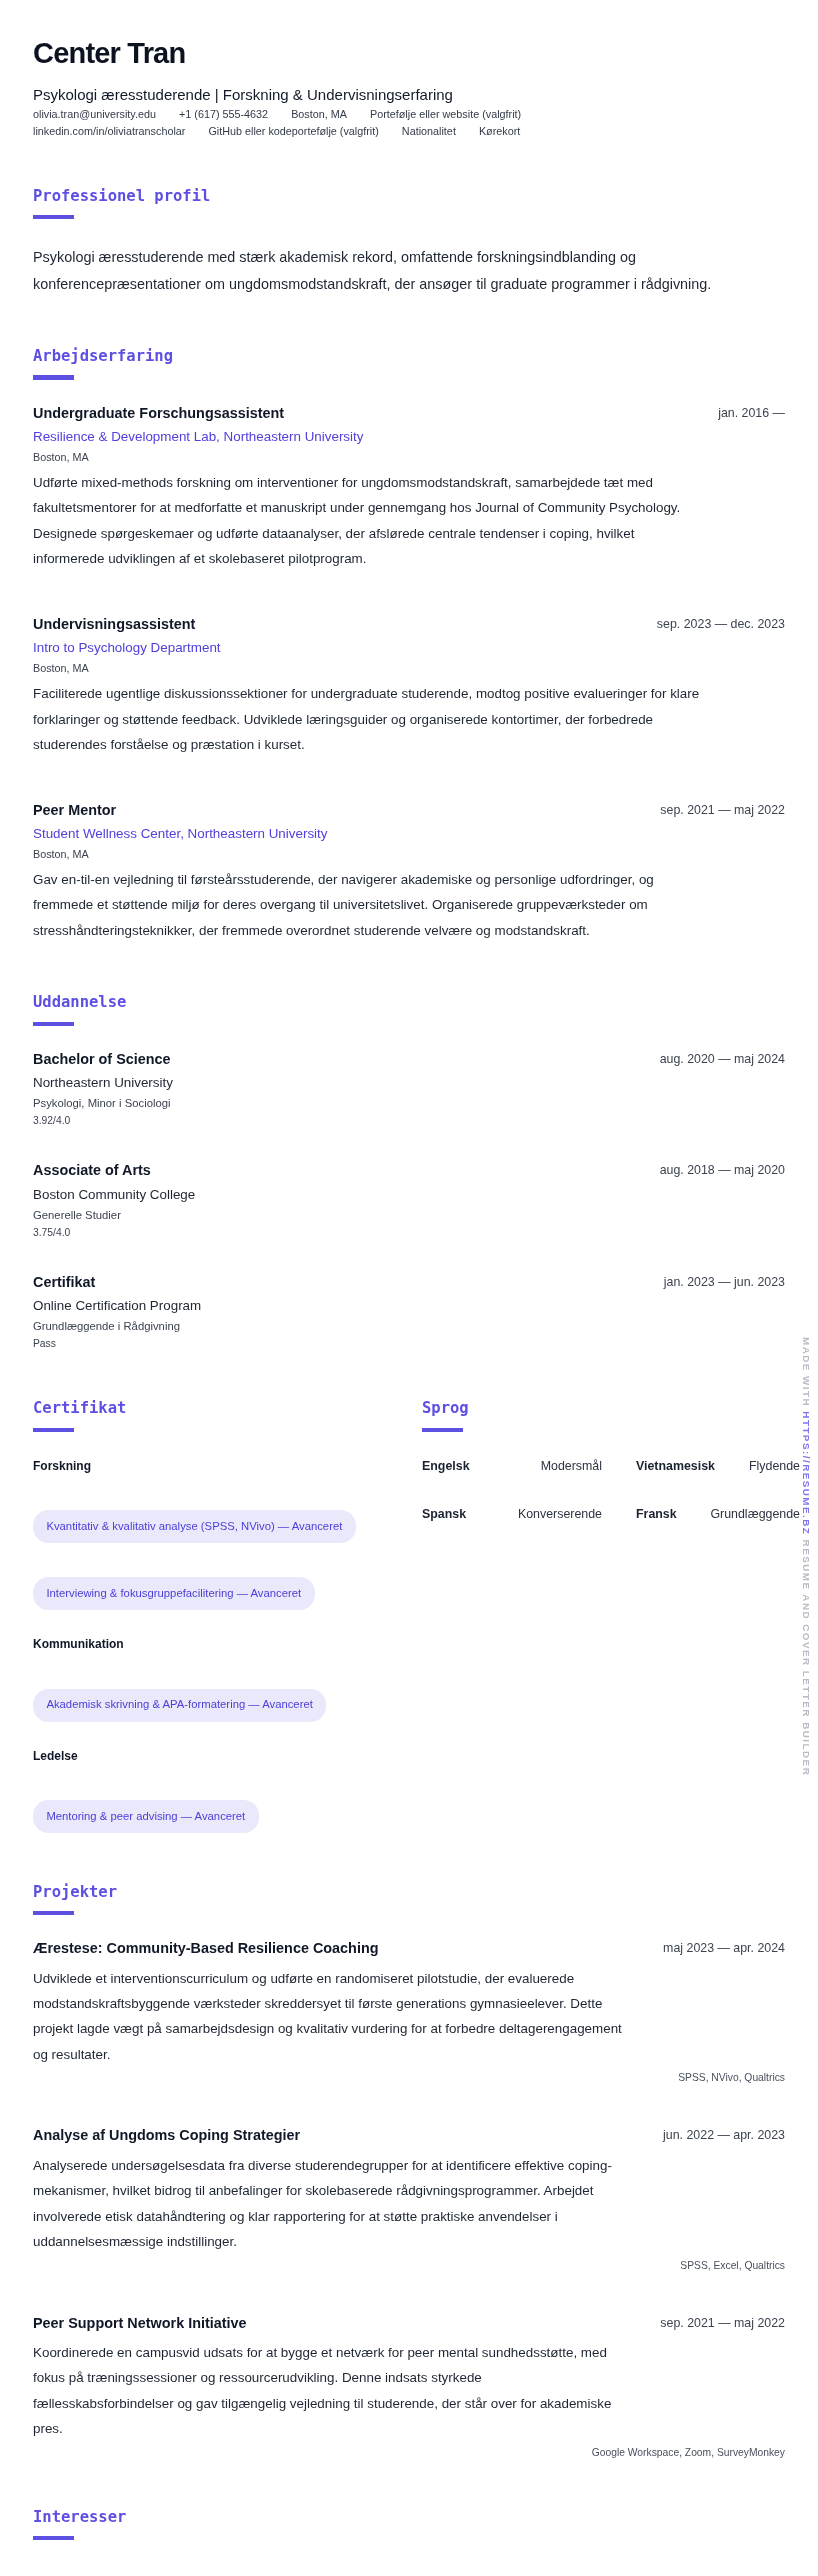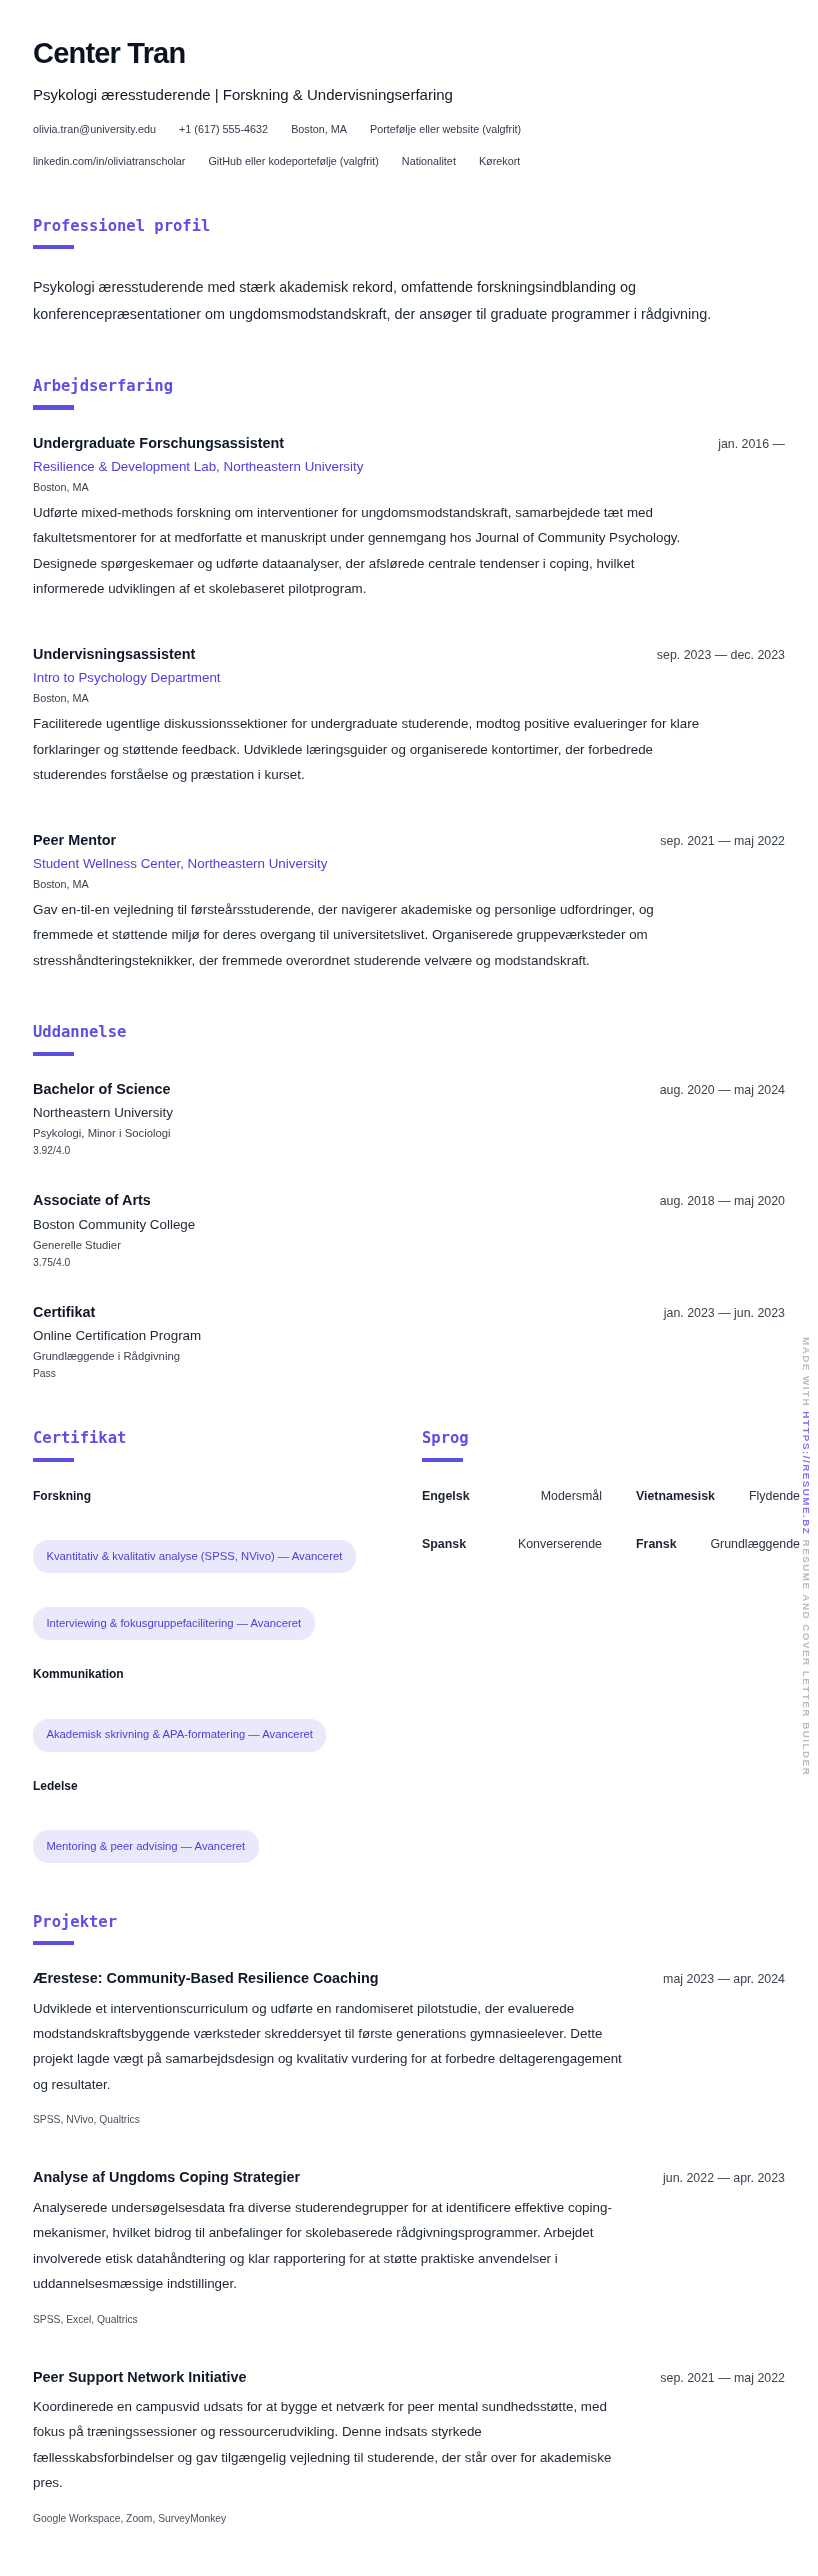--- a/index.html
+++ b/index.html
@@ -20,21 +20,21 @@
     letter-spacing: -0.8px;
     color: #0c1220;
   }
   .subtitle {
     margin-top: 15.5px;
     font-size: 15px;
     font-weight: 500;
     color: #121a28;
   }
   .contact-row {
-    margin-top: 20px;
+    margin-top: 5px;
     display: flex;
     flex-wrap: wrap;
     column-gap: 23px;
     row-gap: 5.2px;
     font-size: 10.8px;
     color: #333b49;
   }
   .contact-row:first-of-type { margin-top: 19.6px; }
 
   
@@ -59,21 +59,21 @@
     color: #1e2633;
     max-width: 757px;
   }
 
   
   .entry { margin-bottom: 44px; }
   .entry:last-child { margin-bottom: 0; }
   .entry-head {
     display: flex;
     justify-content: space-between;
-    align-items: flex-end;
+    align-items: center;
   }
   .entry-title {
     font-size: 14.4px;
     font-weight: 700;
     color: #101828;
   }
   .entry-date {
     font-size: 12.4px;
     color: #3c4350;
     white-space: nowrap;
@@ -107,23 +107,24 @@
     font-size: 11.3px;
     color: #3c4350;
   }
   .entry-gpa {
     margin-top: 6.2px;
     font-size: 10.3px;
     color: #3c4350;
   }
   .proj-desc { max-width: 592px; }
   .entry-tech {
-    margin-top: 17px;
+    margin-top: 5px;
     font-size: 10.3px;
     color: #49505e;
+    text-align: right;
   }
 
   
   .two-col {
     margin-top: 50px;
     display: grid;
     grid-template-columns: 389px 1fr;
     align-items: start;
   }
   .skill-group { margin-top: 27px; }

